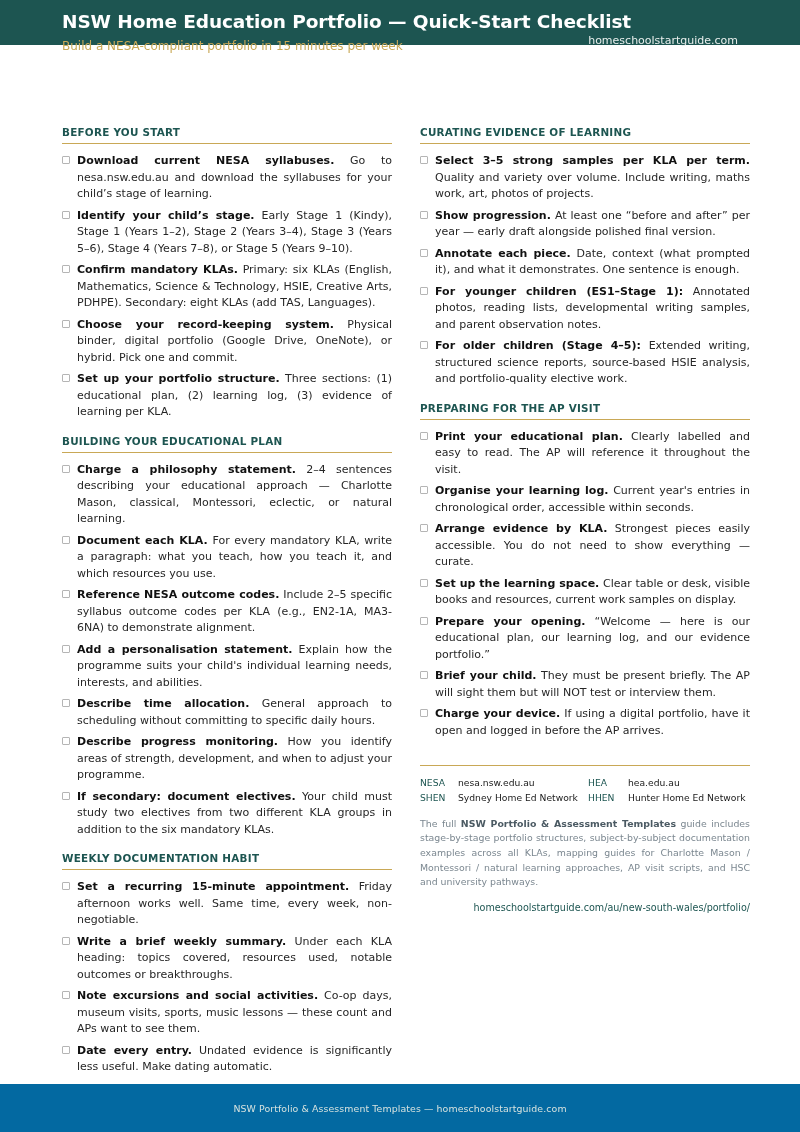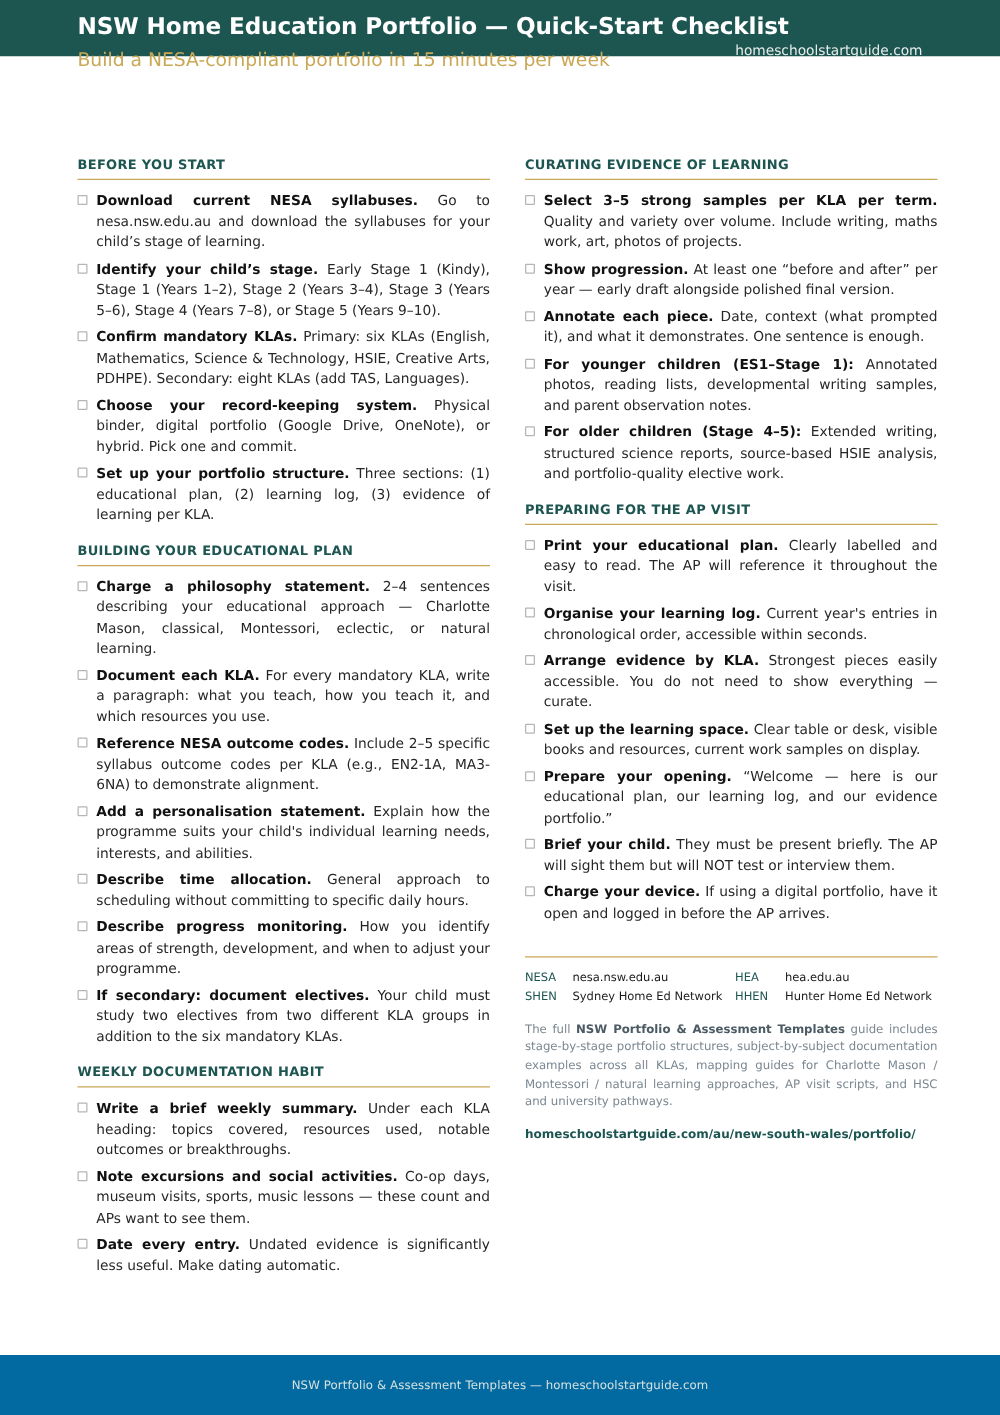--- a/index.html
+++ b/index.html
@@ -25,21 +25,21 @@
     color: #ffffff;
     font-size: 18.5px;
     font-weight: bold;
     letter-spacing: -0.1px;
     line-height: 1.3;
     margin: 0;
     padding-top: 2px;
   }
   .header-sub {
     color: #c9a856;
-    font-size: 15px;
+    font-size: 12px;
     line-height: 1.3;
     margin-top: 5px;
   }
   .header-site {
     position: absolute;
     right: 62px;
     top: 34px;
     color: #e8eeec;
     font-size: 11px;
   }
@@ -125,22 +125,23 @@
   .res-para {
     font-size: 9.4px;
     line-height: 1.55;
     color: #7b8790;
     text-align: justify;
     margin: 0 0 12px 0;
   }
   .res-para b { color: #4b5a63; font-weight: bold; }
   .res-url {
     font-size: 9.6px;
-    font-weight: bold;
+    font-weight: normal;
     color: #1d5551;
+    text-align: right;
   }
 
   
   .footer {
     position: absolute;
     left: 0; right: 0; bottom: 0;
     height: 48px;
     background: #0369a1;
     display: flex;
     align-items: center;
@@ -216,20 +217,24 @@
             <div class="itext"><b>Describe progress monitoring.</b><span class="desc"> How you identify areas of strength, development, and when to adjust your programme.</span></div>
           </div>
           <div class="item">
             <span class="cbox"></span>
             <div class="itext"><b>If secondary:  document electives.</b><span class="desc"> Your child must study two electives from two different KLA groups in addition to the six mandatory KLAs.</span></div>
           </div>
         </div>
         <div class="section">
           <div class="sec-head">WEEKLY DOCUMENTATION HABIT</div>
           <hr class="sec-rule">
+          <div class="item">
+            <span class="cbox"></span>
+            <div class="itext"><b>Set a recurring 15-minute appointment.</b><span class="desc"> Friday afternoon works well.  Same time, every week, non-negotiable.</span></div>
+          </div>
           <div class="item">
             <span class="cbox"></span>
             <div class="itext"><b>Write a brief weekly summary.</b><span class="desc"> Under each KLA heading:  topics covered, resources used, notable outcomes or breakthroughs.</span></div>
           </div>
           <div class="item">
             <span class="cbox"></span>
             <div class="itext"><b>Note excursions and social activities.</b><span class="desc"> Co-op days, museum visits, sports, music lessons — these count and APs want to see them.</span></div>
           </div>
           <div class="item">
             <span class="cbox"></span>

